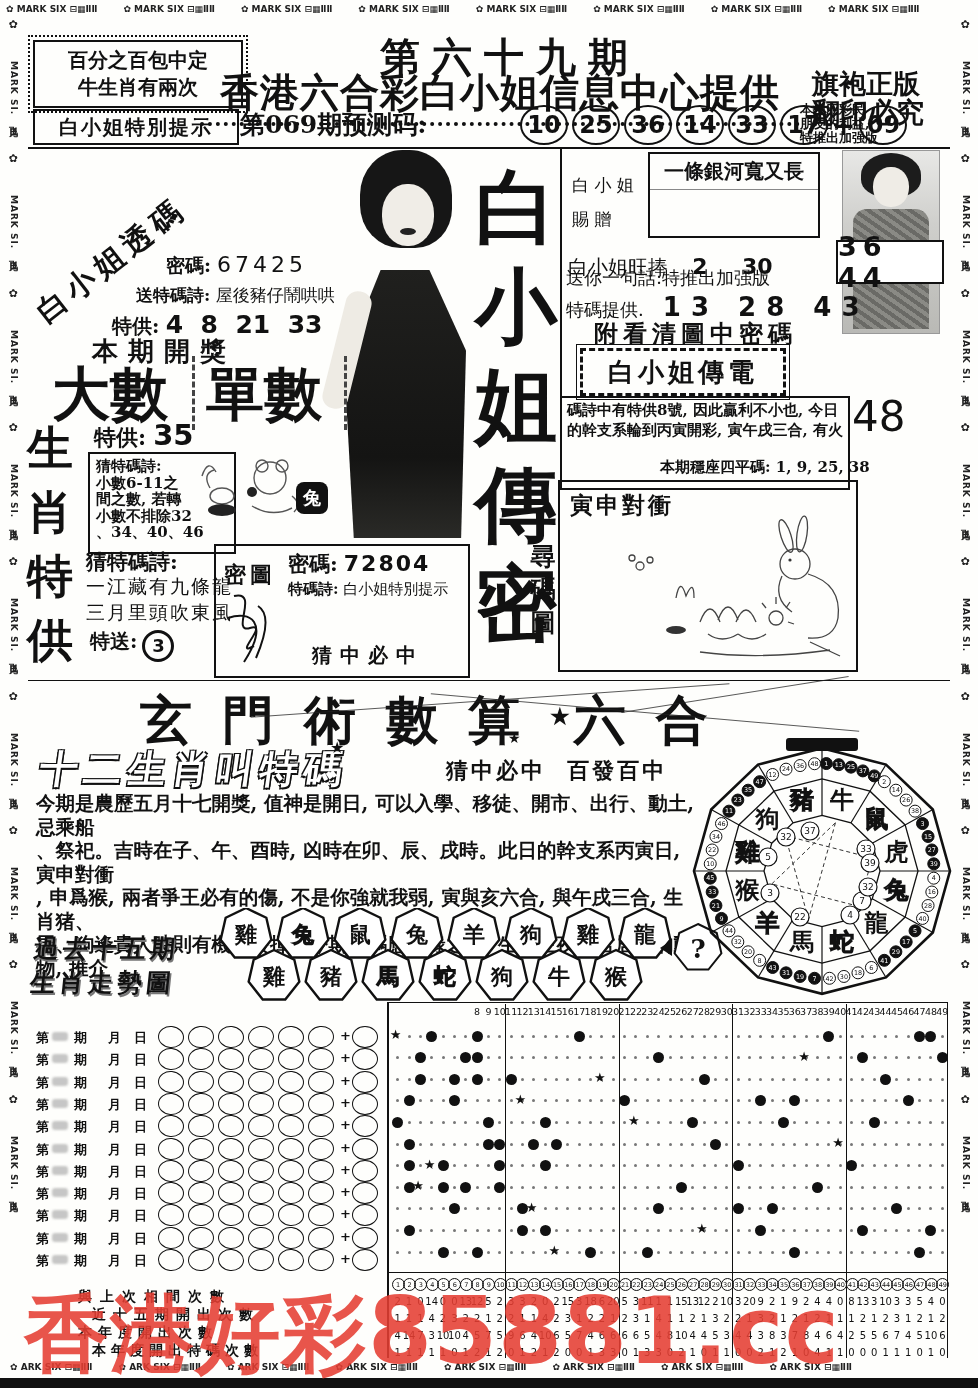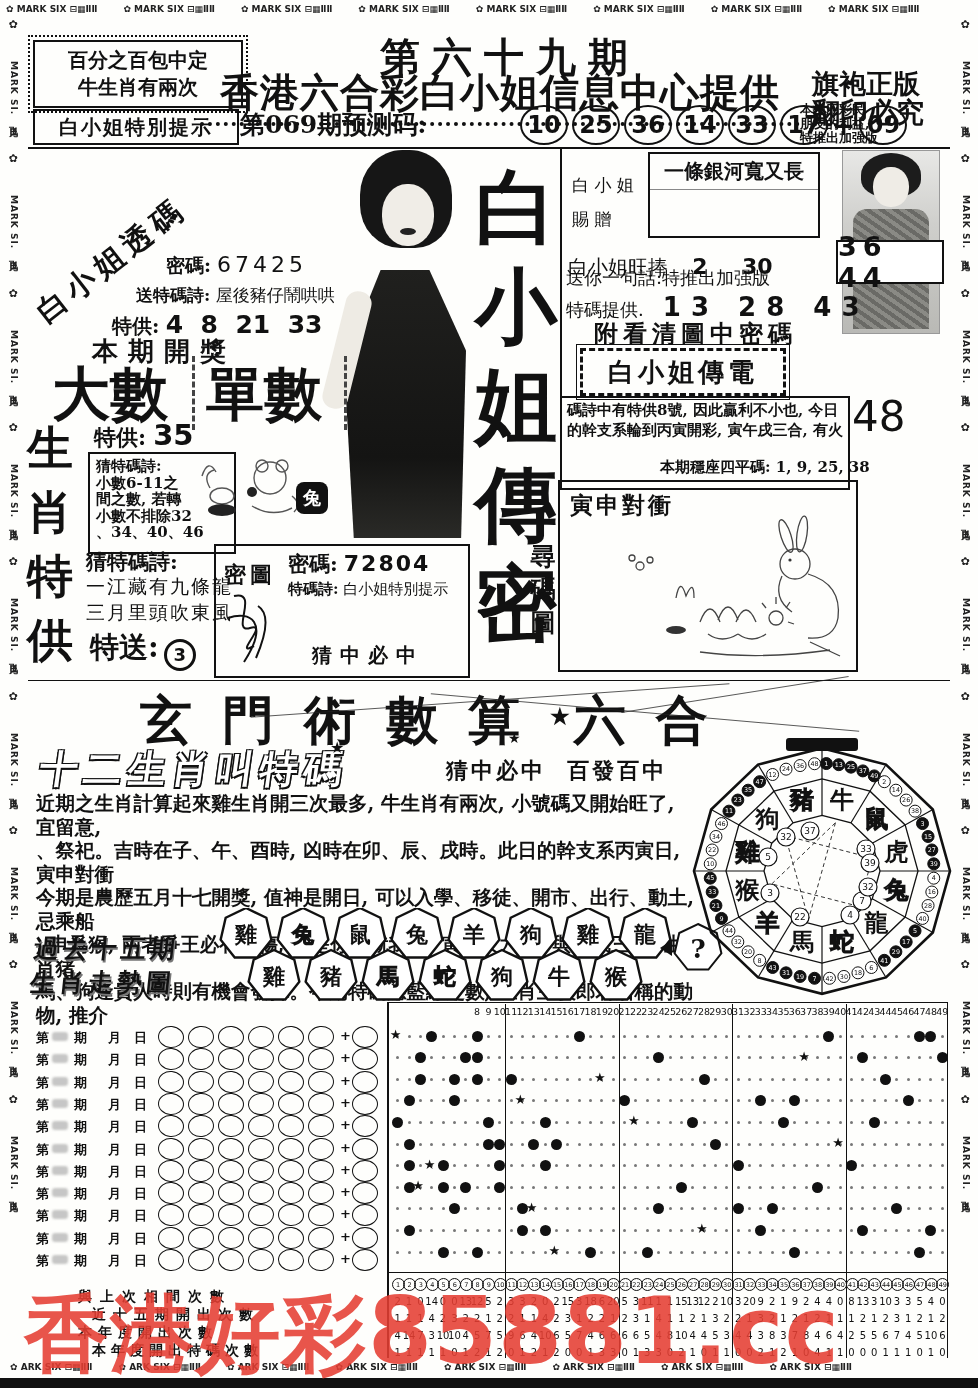--- a/index.html
+++ b/index.html
@@ -163,21 +163,21 @@
   <div>猜特碼詩:</div>
   <div>小數6-11之</div>
   <div>間之數, 若轉</div>
   <div>小數不排除32</div>
   <div>、34、40、46</div>
 </div>
 <div class="abs" style="left:86px;top:548px;font-size:21px;font-weight:900">猜特碼詩:</div>
 <div class="abs" style="left:86px;top:574px;font-size:19px;letter-spacing:2px">一江藏有九條龍</div>
 <div class="abs" style="left:86px;top:600px;font-size:19px;letter-spacing:2px">三月里頭吹東風</div>
 <div class="abs" style="left:90px;top:628px">
-  <span style="font-size:29px;font-weight:900">特送:</span>
+  <span style="font-size:20px;font-weight:900">特送:</span>
   <span class="ellipse sans" style="width:26px;height:26px;border-width:3px;font-size:18px;vertical-align:-4px">3</span>
 </div>
 <div class="abs" id="vert-strip" style="left:26px;top:416px;width:48px;font-size:46px;font-weight:900;text-align:center;line-height:64px">
     <div>生</div>
     <div>肖</div>
     <div>特</div>
     <div>供</div>
   </div>
 
 <svg class="abs" style="left:192px;top:436px" width="140" height="100" viewBox="0 0 140 100">
@@ -292,23 +292,22 @@
 <div class="scribble" style="left:430px;top:712px;width:430px;transform:rotate(5deg)"></div>
 <div class="scribble" style="left:620px;top:694px;width:230px;transform:rotate(-9deg)"></div>
 
 <div class="abs outline-txt" style="left:40px;top:744px;font-size:38px;font-weight:900;letter-spacing:6px;transform:skewX(-8deg)">十二生肖叫特碼</div>
 <div class="abs" style="left:330px;top:738px;font-size:16px">★</div>
 <div class="abs" style="left:508px;top:730px;font-size:14px">★</div>
 <div class="abs b" style="left:446px;top:756px;font-size:22px;letter-spacing:3px">
   <span>猜中必中</span>&nbsp;&nbsp;<span>百發百中</span>
 </div>
 <div class="abs" style="left:36px;top:792px;width:660px;font-size:19.5px;line-height:23.5px;font-weight:600">
-  <div>近期之生肖計算起來雞生肖開三次最多, 牛生肖有兩次, 小號碼又開始旺了, 宜留意,</div>
+  <div>今期是農歷五月十七開獎, 值神是開日, 可以入學、移徒、開市、出行、動土, 忌乘船</div>
   <div>、祭祀。吉時在子、午、酉時, 凶時在卯、辰、戌時。此日的幹支系丙寅日, 寅申對衝</div>
-  <div>今期是農歷五月十七開獎, 值神是開日, 可以入學、移徒、開市、出行、動土, 忌乘船</div>
   <div>, 申爲猴, 兩者爭王必有的傷, 不是你強就我弱, 寅與亥六合, 與午戌三合, 生肖猪、</div>
   <div>馬、狗逢貴人時則有機會發揮。今期特碼應藍綠之數, 生肖主夜郎君居稱的動物, 推介</div>
 </div>
 <div class="abs" style="left:32px;top:932px;font-size:25px;font-weight:900;letter-spacing:4px;line-height:34px;transform:skewX(-6deg);text-shadow:1.5px 1.5px 0 #777">
   <div>過去十五期</div>
   <div>生肖走勢圖</div>
 </div>
 <div class="abs" id="hexchain" style="left:218px;top:908px;width:510px;height:100px"><svg width="510" height="100" viewBox="0 0 510 100">
       <line x1="28" y1="26" x2="56" y2="68" stroke="#222" stroke-width="1"></line>
       <line x1="56" y1="68" x2="85" y2="26" stroke="#222" stroke-width="1"></line>

